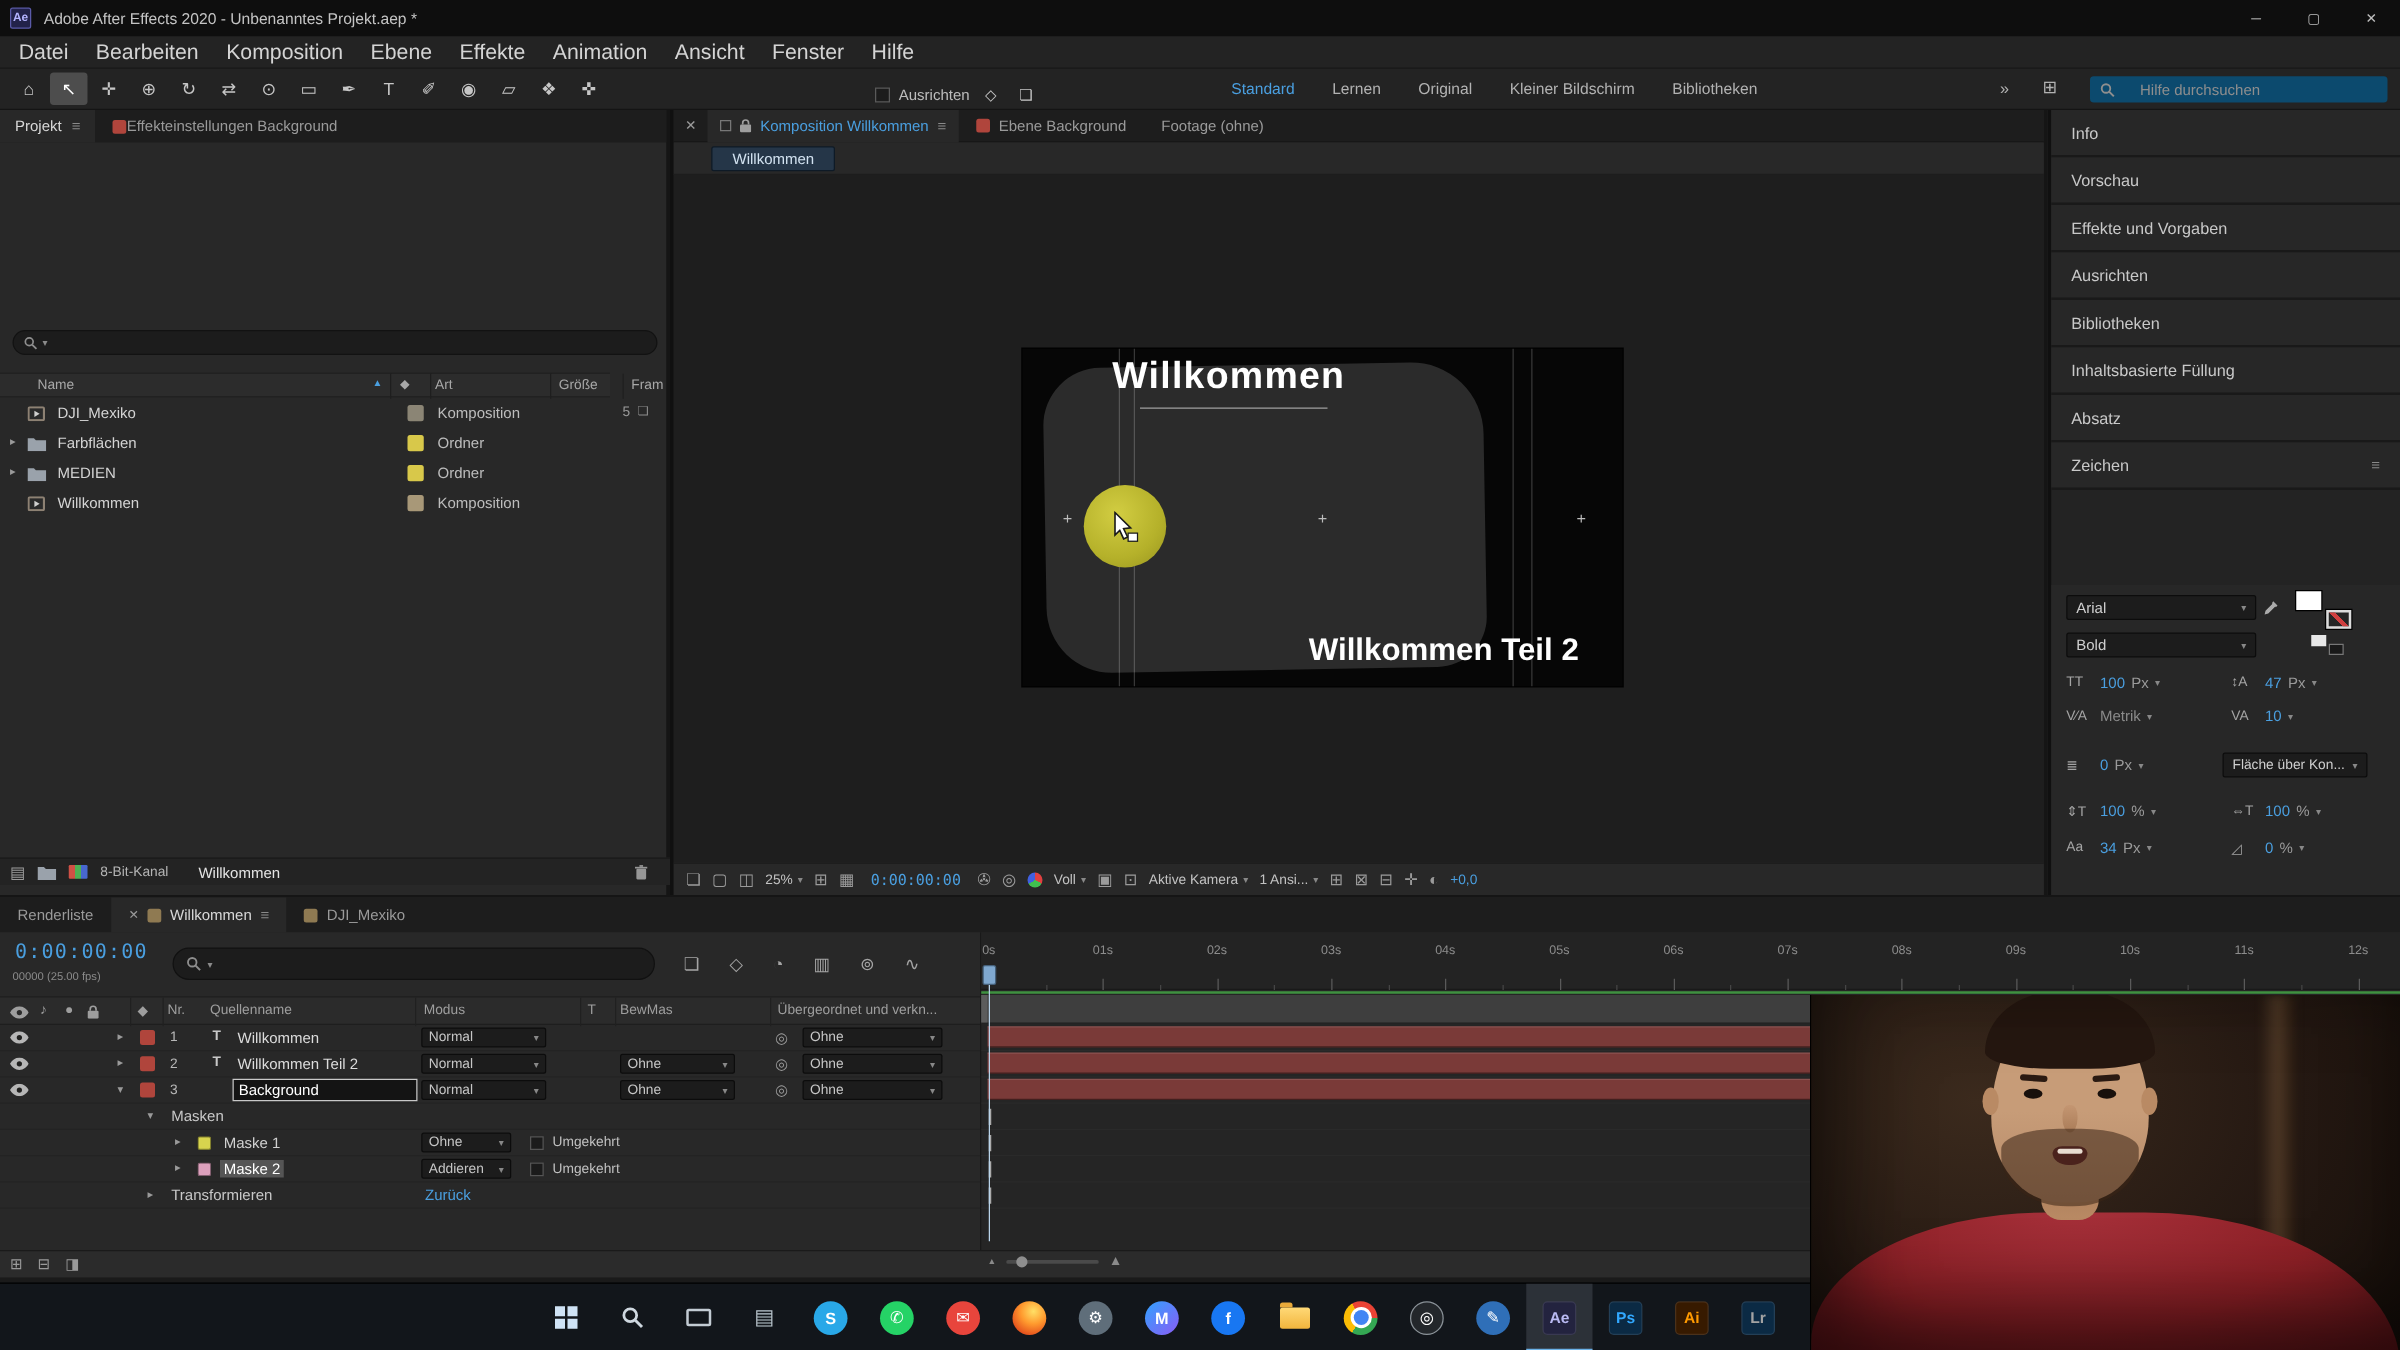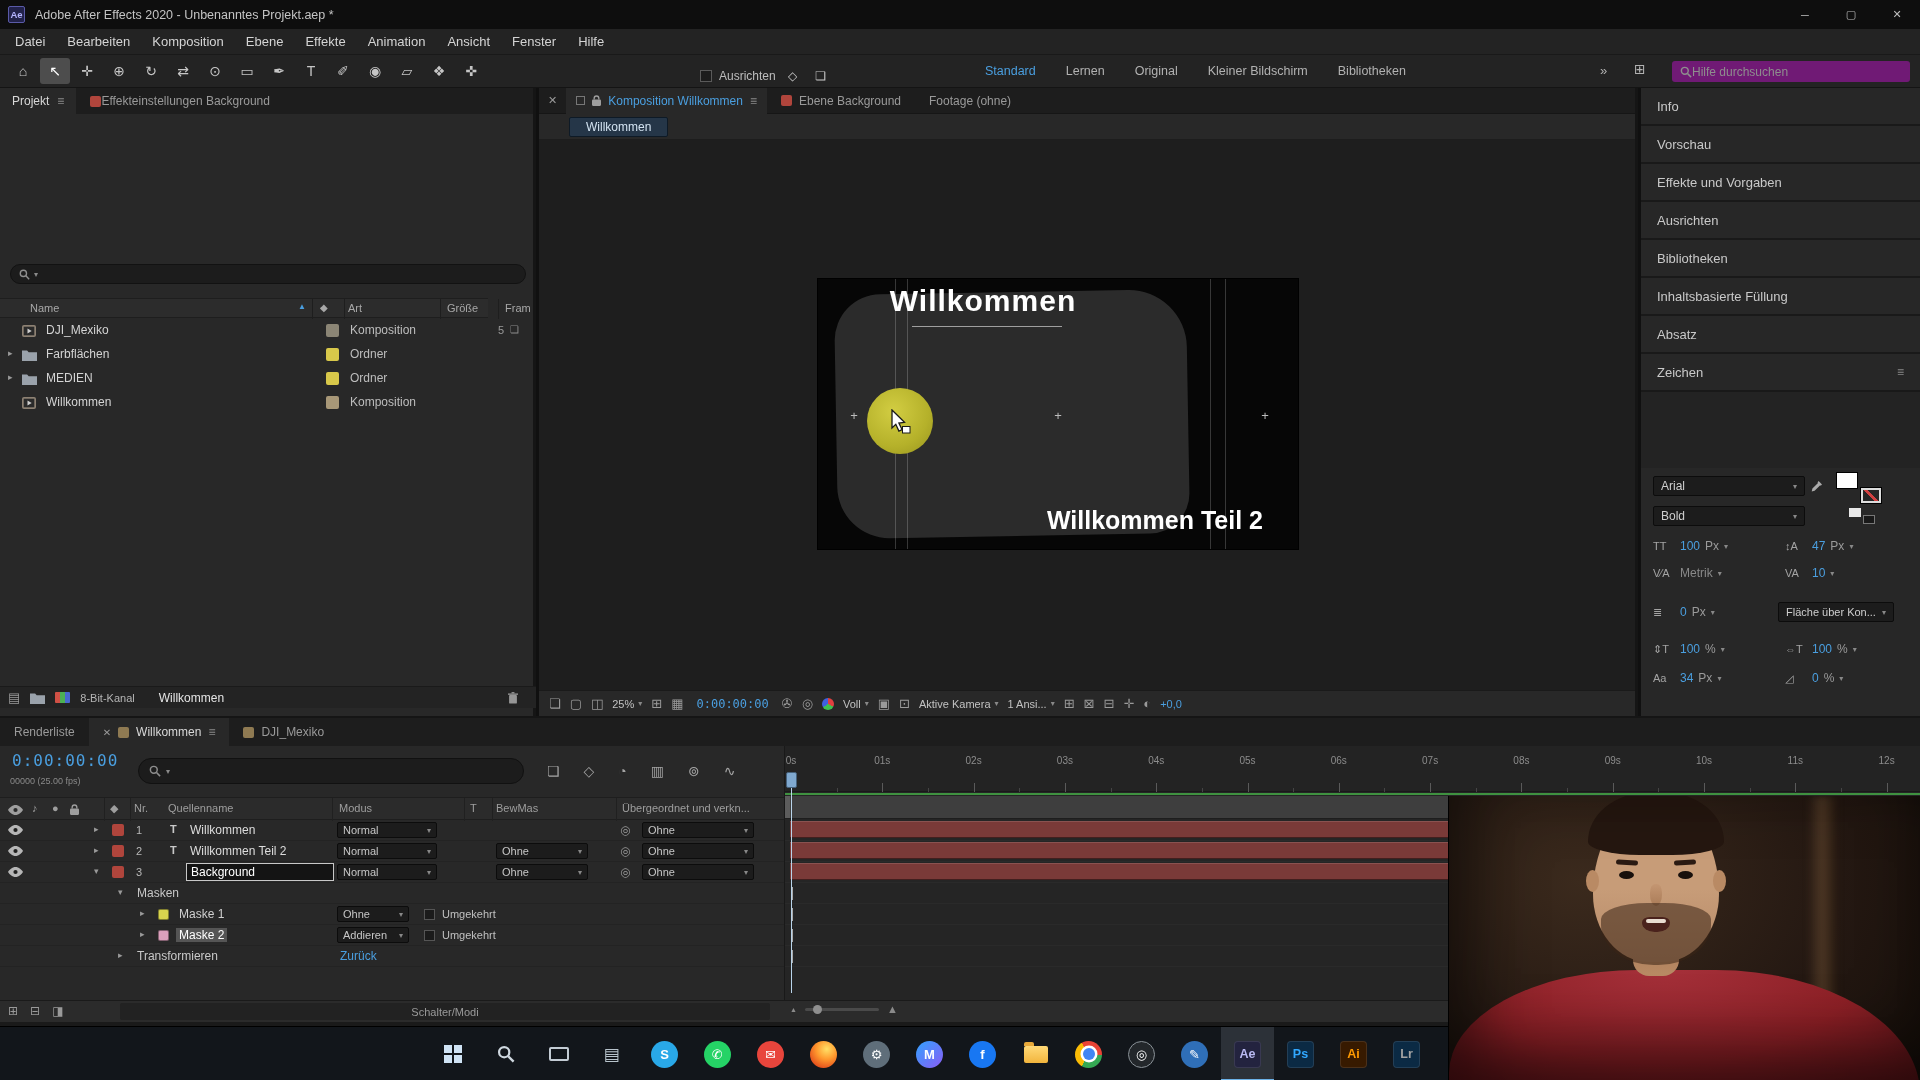--- a/index.html
+++ b/index.html
@@ -13,40 +13,40 @@
   
   #titlebar{position:absolute;left:0;top:0;width:1920px;height:29px;background:#0e0e0e;
     display:flex;align-items:center;font-size:12.5px;color:#c4c4c4}
   #ae-badge{width:17px;height:17px;margin:0 10px 0 8px;background:#22224a;border:1px solid #5a5aa8;
     color:#b4b4ff;font-size:9.5px;font-weight:bold;display:flex;align-items:center;justify-content:center;border-radius:2px}
   .win-btns{margin-left:auto;display:flex;height:100%}
   .win-btn{width:46px;height:100%;display:flex;align-items:center;justify-content:center;font-size:11px;color:#bdbdbd}
 
   
   #menubar{position:absolute;left:0;top:29px;width:1920px;height:26px;background:#232323;
-    display:flex;align-items:center;border-bottom:1px solid #191919;font-size:13px;color:#d4d4d4;padding-left:4px}
+    display:flex;align-items:center;border-bottom:1px solid #191919;font-size:17px;color:#d4d4d4;padding-left:4px}
   .menu-item{padding:0 11px}
 
   
   #toolbar{position:absolute;left:0;top:55px;width:1920px;height:33px;background:#232323;border-bottom:1px solid #141414}
   #tools{position:absolute;left:8px;top:3px;display:flex;gap:2px}
   .tool{width:30px;height:26px;line-height:26px;text-align:center;font-size:14px;color:#c6c6c6;border-radius:3px}
   .tool.active{background:#4d4d4d;color:#fff}
   .align-group{position:absolute;left:700px;top:8px;display:flex;align-items:center;gap:7px}
   .chk{width:12px;height:12px;background:#1c1c1c;border:1px solid #5a5a5a}
   .align-label{font-size:12px;color:#bdbdbd}
   #snap-icons{display:flex;gap:8px}
   #snap-icons .tool{width:20px;font-size:12px}
   #workspaces{position:absolute;left:985px;top:9px;display:flex;gap:30px;white-space:nowrap}
   .ws{font-size:12.5px;color:#b2b2b2}
   .ws.active{color:var(--accent)}
   .ws-overflow{position:absolute;left:1600px;top:8px;color:#b2b2b2;font-size:13px}
   .ws-menu{position:absolute;left:1634px;top:6px;color:#b2b2b2;font-size:14px}
-  .help-search{position:absolute;left:1672px;top:6px;width:238px;height:21px;background:#701a75;border-radius:3px;
-    display:flex;align-items:center;gap:0;padding:0 8px}
+  .help-search{position:absolute;left:1672px;top:6px;width:238px;height:21px;background:#0c4a6e;border-radius:3px;
+    display:flex;align-items:center;gap:20px;padding:0 8px}
   .help-search input{flex:1;background:transparent;border:0;color:#c0c0c0;font-size:12px}
   .help-search input::placeholder{color:#8e8e8e}
 
   
   #project{position:absolute;left:0;top:88px;width:536px;height:628px;background:#282828;border-right:3px solid #151515}
   #viewer{position:absolute;left:539px;top:88px;width:1099px;height:628px;background:#282828;border-right:3px solid #151515}
   #rightbar{position:absolute;left:1641px;top:88px;width:279px;height:628px;background:#232323}
 
   
   .p-tabs{height:26px;background:#1d1d1d;display:flex;align-items:stretch;font-size:12px;color:#9a9a9a}
@@ -855,21 +855,20 @@
         <span class="ph-handle"></span>
         <span class="ph-line"></span>
       </div>
     </div>
     <div class="tl-footer">
       <span id="tl-foot-icons">
           <span class="tf-ic">⊞</span>
           <span class="tf-ic">⊟</span>
           <span class="tf-ic">◨</span>
         </span>
-      <span class="switch-bar">Schalter/Modi</span>
       <span class="zoom-ctl">
         <span class="zm small">▲</span>
         <span class="zm-track">
             <span class="zm-handle"></span>
           </span>
         <span class="zm big">▲</span>
       </span>
     </div>
     <div class="tl-bottomgap"></div>
   </div>

